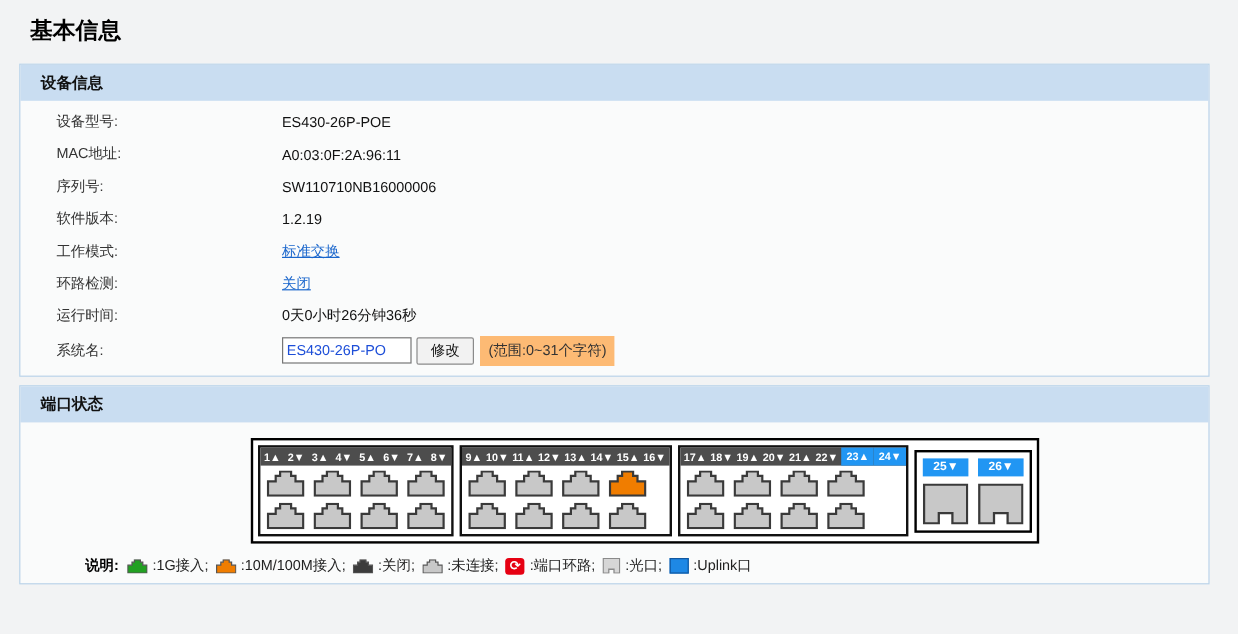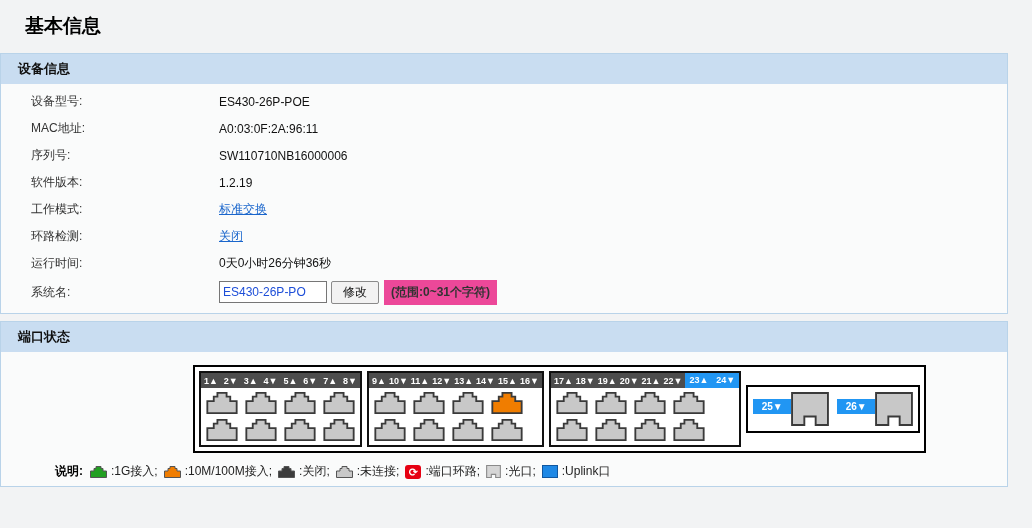--- a/index.html
+++ b/index.html
@@ -7,21 +7,21 @@
     width:1032px;height:528px;overflow:hidden;
     background:#f2f3f4;
     font-family:"Liberation Sans","DejaVu Sans",sans-serif;
     font-size:12px;color:#222;
   }
   .page-title{
     padding:13px 0 14px 25px;
     font-size:19px;font-weight:bold;color:#000;
   }
   .panel{
-    margin:0 24px 0 0;
+    margin:0 24px 0 16px;
     border:1px solid #b9d3e9;
     background:#fafbfb;
   }
   .panel-header{
     height:30px;line-height:30px;
     background:#c9ddf1;
     padding-left:17px;
     font-size:13px;font-weight:bold;color:#111;
   }
   .panel-body{padding:4px 0 6px 0;}
@@ -34,23 +34,22 @@
   .sysname-input{
     width:100px;height:20px;border:1px solid #767676;background:#fff;
     font-family:inherit;font-size:12px;padding:0 3px;color:#1d4ed8;
   }
   .modify-btn{
     margin-left:4px;height:23px;padding:0 11px;
     background:#f2f2f2;border:1px solid #8a8a8a;border-radius:2px;
     font-family:inherit;font-size:12px;color:#111;cursor:pointer;
   }
   .hint{
-    margin-left:5px;background:#ec4899;color:#333;
+    margin-left:5px;background:#fdba74;color:#333;
     padding:4px 7px;
-    font-weight:bold;
   }
   .panel-gap{height:7px;}
   
   .port-area{margin:9px 0 0 192px;}
   .port-outer{
     display:inline-flex;gap:5px;align-items:center;
     border:2px solid #000;background:#fff;padding:4px;
   }
   .port-group{border:2px solid #111;background:#fff;}
   .pg-header{
@@ -64,21 +63,21 @@
   .pg-grid{
     display:grid;grid-template-columns:repeat(4,32px);
     gap:5px 7px;padding:4px 5px;
   }
   .pg-cell{width:32px;height:22px;}
   .pg-cell svg,.sfp-icon svg{display:block;}
   .sfp-box{
     border:2px solid #000;background:#fff;
     display:flex;gap:8px;padding:5px;align-self:center;
   }
-  .sfp-col{display:flex;flex-direction:row;align-items:center;}
+  .sfp-col{display:flex;flex-direction:column;align-items:center;}
   .sfp-label{
     width:38px;height:15px;line-height:15px;margin-bottom:6px;
     background:#2196f3;color:#fff;font-size:10px;font-weight:bold;text-align:center;
   }
   
   .legend{
     margin:10px 0 0 54px;display:flex;align-items:center;gap:5px;
     white-space:nowrap;
   }
   .legend-title{font-weight:bold;color:#000;margin-right:2px;}

